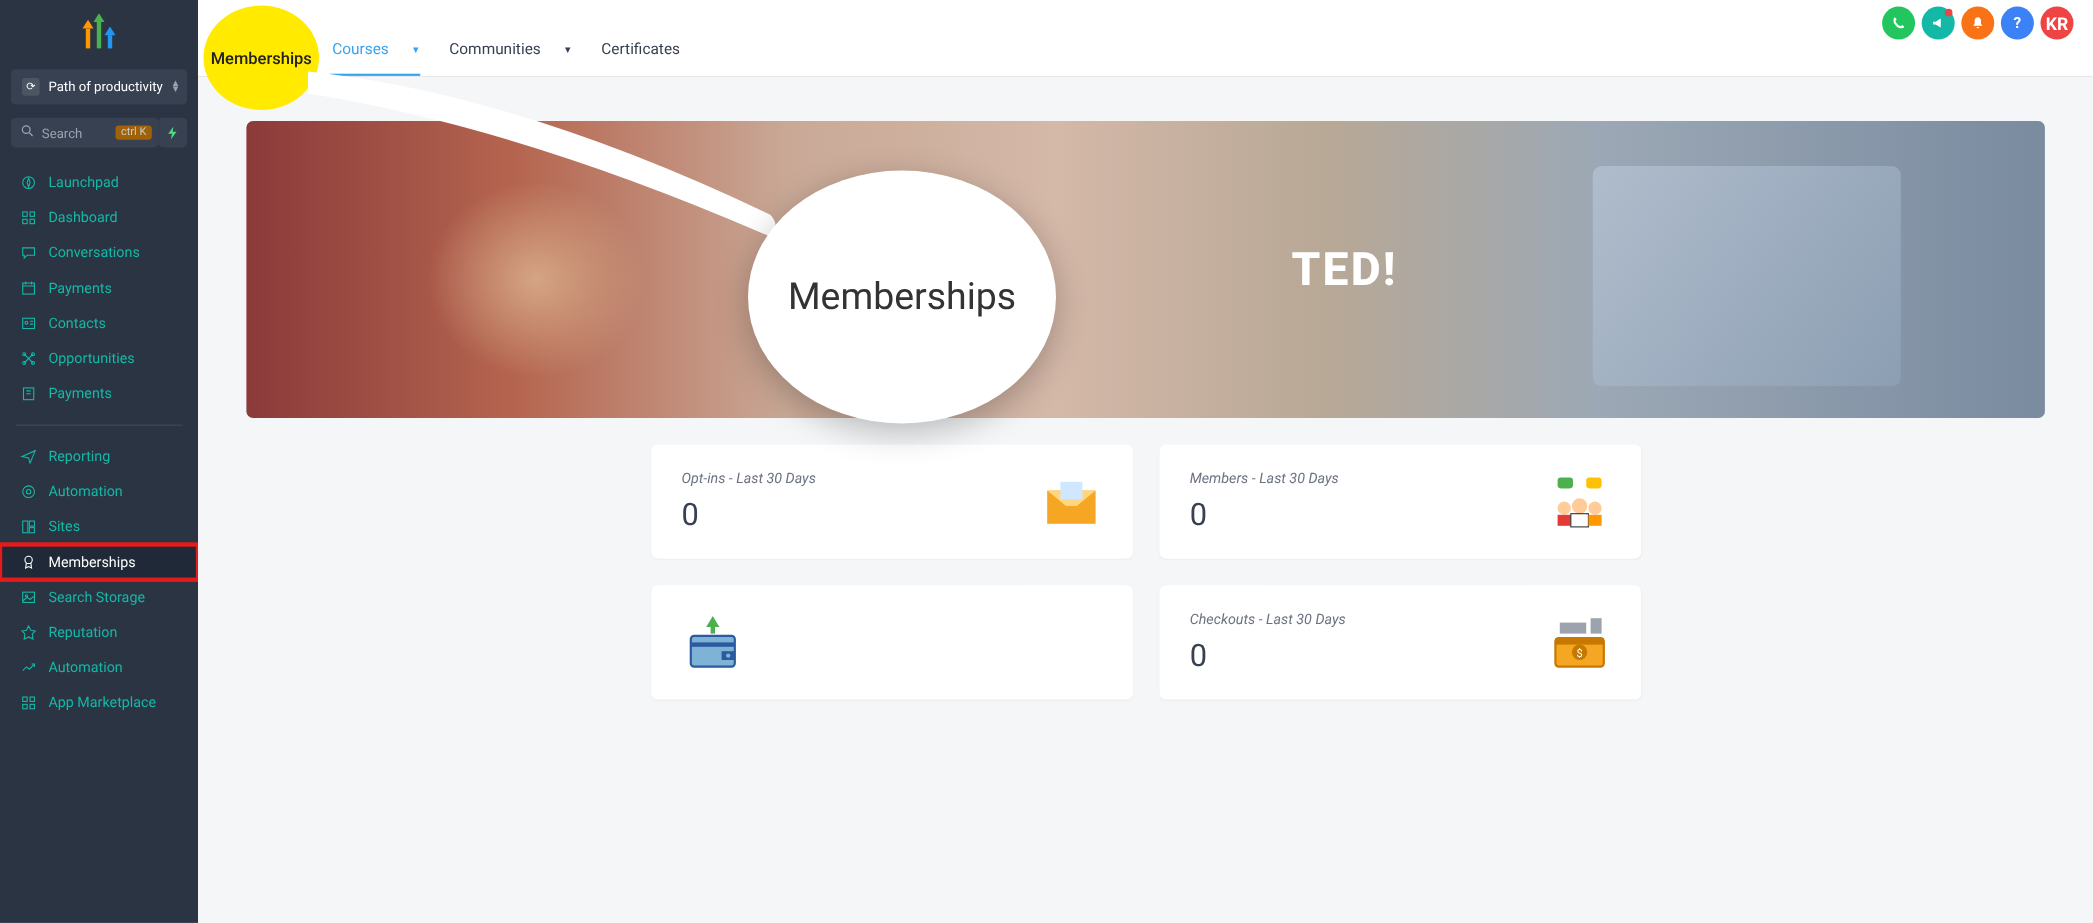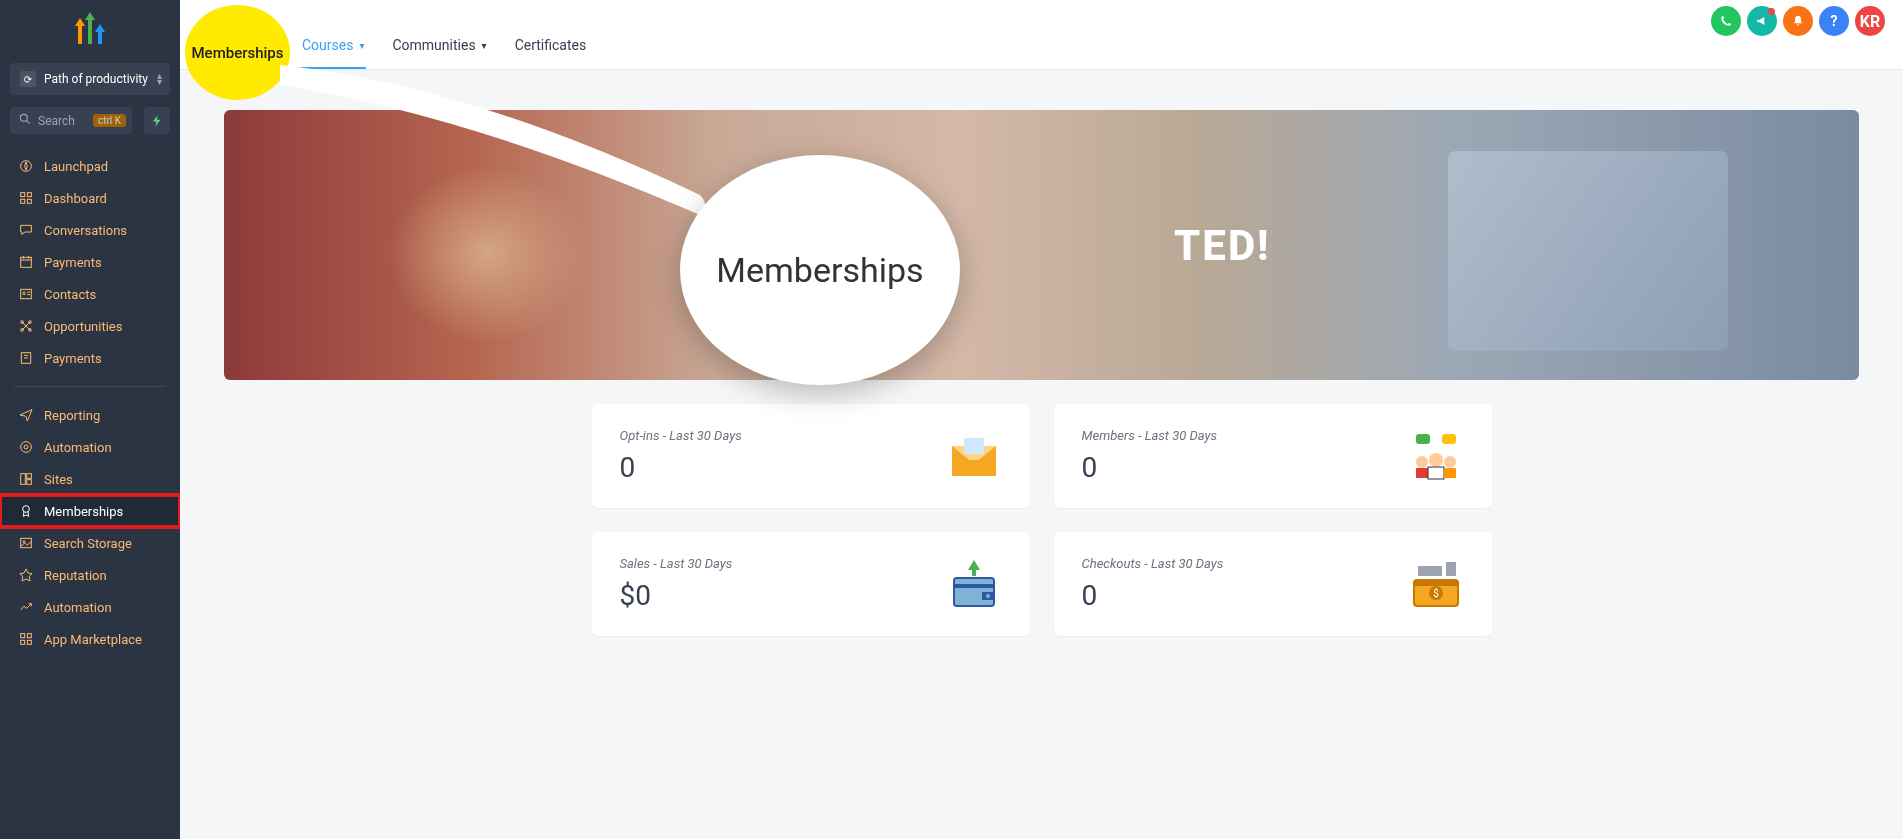--- a/index.html
+++ b/index.html
@@ -18,38 +18,38 @@
 .arrow-up.orange::after { height: 18px; background: #ff9800; }
 .arrow-up.green::before { border-bottom: 8px solid #4caf50; }
 .arrow-up.green::after { height: 24px; background: #4caf50; }
 .arrow-up.blue::before { border-bottom: 8px solid #2196f3; }
 .arrow-up.blue::after { height: 12px; background: #2196f3; }
 
 .workspace-select { margin: 8px 10px; background: #374151; border-radius: 4px; padding: 8px 10px; display: flex; align-items: center; gap: 8px; font-size: 12px; color: #fff; position: relative; }
 .workspace-icon { width: 16px; height: 16px; border-radius: 3px; background: #4b5563; display: flex; align-items: center; justify-content: center; font-size: 10px; }
 .workspace-chevrons { position: absolute; right: 8px; font-size: 10px; line-height: 6px; color: #9ca3af; }
 
-.search-row { display: flex; gap: 12px; margin: 4px 10px 10px; }
+.search-row { display: flex; gap: 0; margin: 4px 10px 10px; }
 .search-box { flex: 1; background: #374151; border-radius: 4px; padding: 5px 8px; display: flex; align-items: center; gap: 6px; font-size: 12px; color: #9ca3af; position: relative; }
 .search-box .kbd { position: absolute; right: 6px; font-size: 10px; background: #a16207; padding: 1px 5px; border-radius: 3px; color: #c5cdd6; }
 .bolt-btn { width: 26px; background: #374151; border-radius: 4px; display: flex; align-items: center; justify-content: center; color: #4ade80; }
 
 .nav-section { padding: 6px 0; }
 .nav-divider { height: 1px; background: #3f4a5a; margin: 6px 14px; }
-.nav-item { display: flex; align-items: center; gap: 10px; padding: 8px 18px; font-size: 13px; color: #fdba74; cursor: pointer; }
+.nav-item { display: flex; align-items: center; gap: 10px; padding: 8px 18px; font-size: 13px; color: #14b8a6; cursor: pointer; }
 .nav-item.active { background: #1f2937; color: #fff; }
 .nav-item.highlighted { outline: 4px solid #e31b1b; outline-offset: -2px; }
 .nav-icon { width: 16px; height: 16px; display: flex; align-items: center; justify-content: center; }
 .nav-icon svg { width: 16px; height: 16px; stroke: currentColor; fill: none; stroke-width: 1.5; }
 
 
 .main { flex: 1; background: #fff; position: relative; display: flex; flex-direction: column; }
 .topbar { height: 70px; display: flex; align-items: flex-end; padding: 0 30px; border-bottom: 1px solid #e5e7eb; position: relative; }
 .tabs { display: flex; gap: 24px; padding-left: 90px; }
-.tab { padding: 14px 2px; font-size: 14px; color: #374151; cursor: pointer; display: flex; align-items: center; gap: 6px; border-bottom: 2px solid transparent; text-align: right; }
+.tab { padding: 14px 2px; font-size: 14px; color: #374151; cursor: pointer; display: flex; align-items: center; gap: 22px; border-bottom: 2px solid transparent; text-align: right; }
 .tab.active { color: #38a3f1; border-bottom-color: #38a3f1; }
 .tab .caret { font-size: 10px; }
 
 .top-icons { position: absolute; right: 18px; top: 6px; display: flex; gap: 6px; }
 .circle-btn { width: 30px; height: 30px; border-radius: 50%; display: flex; align-items: center; justify-content: center; color: #fff; font-size: 14px; font-weight: bold; }
 .circle-btn.green { background: #22c55e; }
 .circle-btn.teal { background: #14b8a6; position: relative; }
 .circle-btn.teal::after { content: ''; position: absolute; top: 2px; right: 2px; width: 7px; height: 7px; background: #ef4444; border-radius: 50%; }
 .circle-btn.orange { background: #f97316; }
 .circle-btn.blue { background: #3b82f6; }
@@ -349,24 +349,20 @@
               <circle cx="14" cy="34" r="6" fill="#ffcc99"></circle>
                 <rect x="8" y="40" width="12" height="10" fill="#e53935"></rect>
               <circle cx="28" cy="32" r="7" fill="#ffcc99"></circle>
                 <rect x="20" y="39" width="16" height="12" fill="#fff" stroke="#333"></rect>
               <circle cx="42" cy="34" r="6" fill="#ffcc99"></circle>
                 <rect x="36" y="40" width="12" height="10" fill="#ff9800"></rect>
             </svg>
           </div>
         </div>
         <div class="card">
-          <div class="card-text">
-            <div class="label">Sales - Last 30 Days</div>
-            <div class="value">$0</div>
-          </div>
           <div class="card-icon">
             <svg viewBox="0 0 56 56">
               <path d="M28 4 L22 14 L34 14 Z" fill="#4caf50"></path>
                 <rect x="26" y="12" width="4" height="8" fill="#4caf50"></rect>
               <rect x="8" y="22" width="40" height="28" rx="3" fill="#7fb3d5" stroke="#2c5aa0" stroke-width="2"></rect>
               <rect x="8" y="28" width="40" height="4" fill="#2c5aa0"></rect>
               <rect x="36" y="36" width="12" height="8" fill="#2c5aa0"></rect>
                 <circle cx="42" cy="40" r="2" fill="#7fb3d5"></circle>
             </svg>
           </div>

